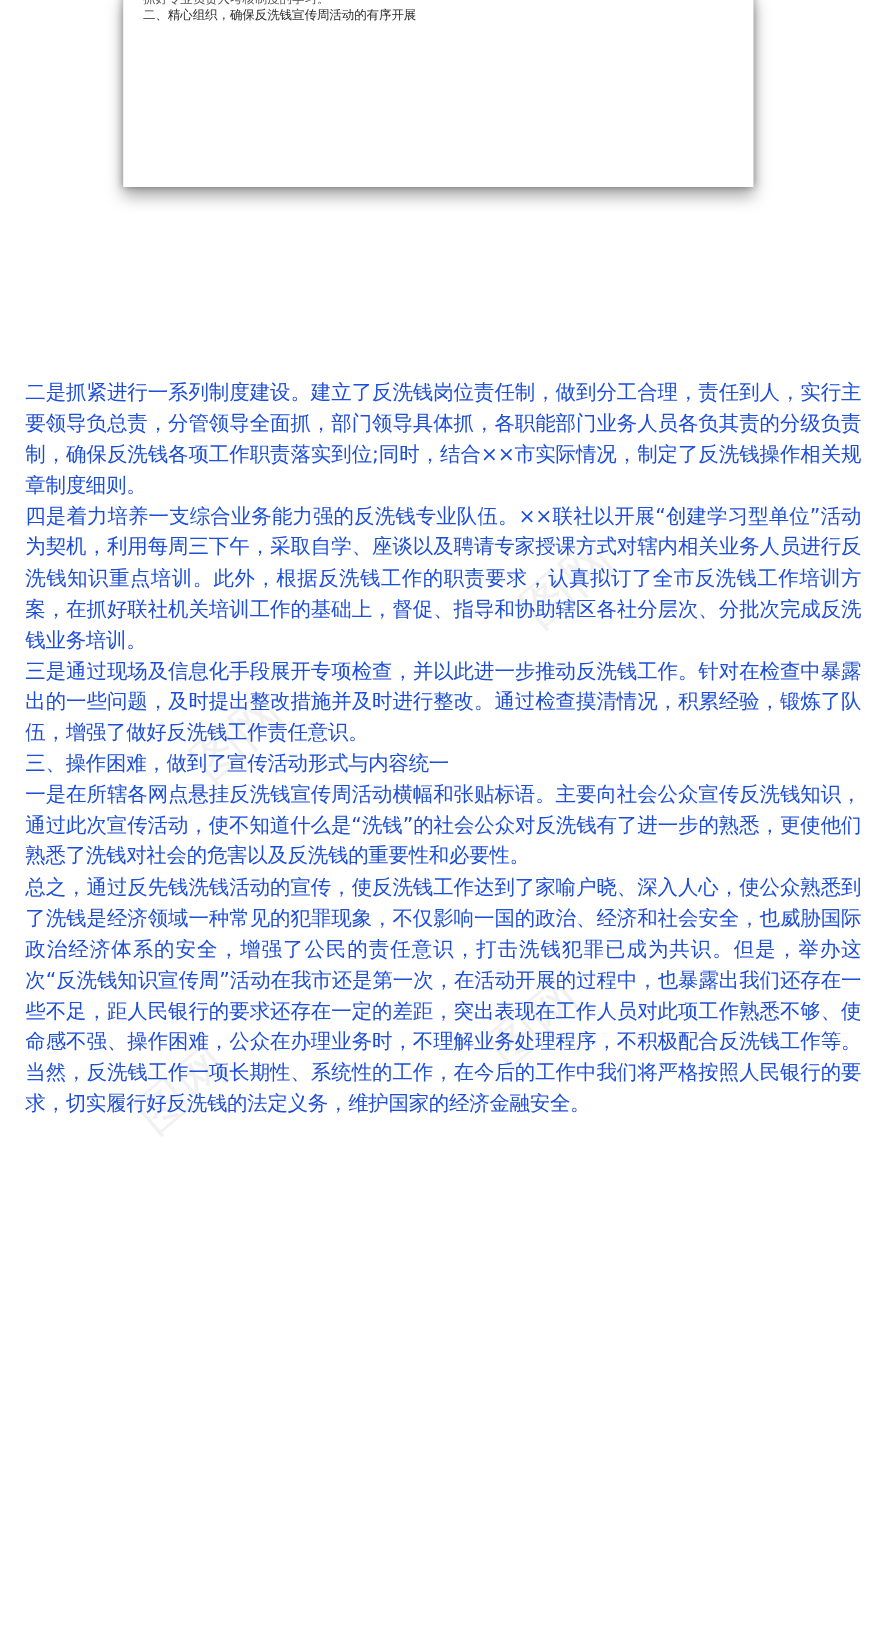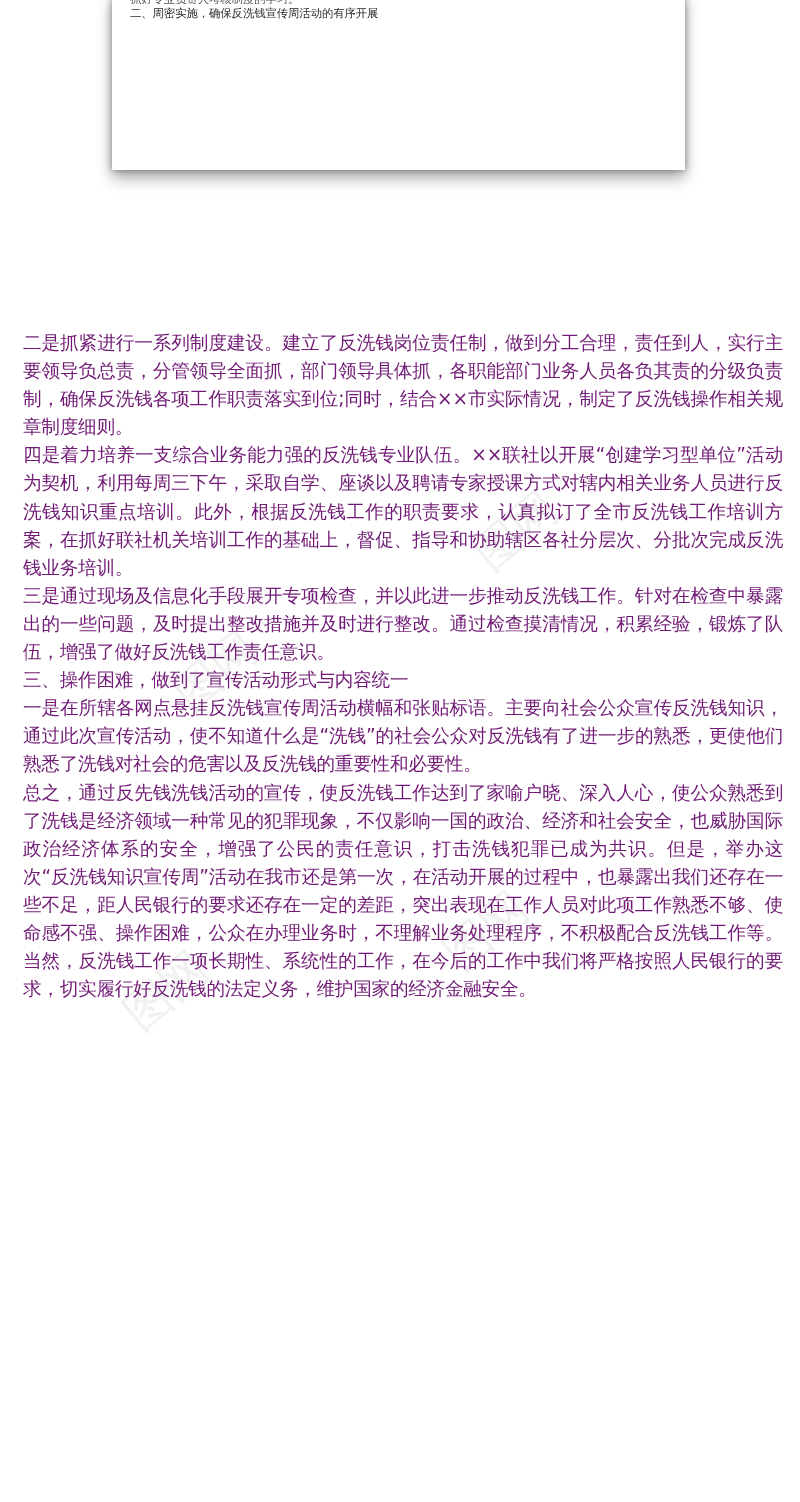--- a/index.html
+++ b/index.html
@@ -10,37 +10,37 @@
     background: #fff;
     box-shadow: 0 8px 14px rgba(0,0,0,0.35), 2px 0 6px rgba(0,0,0,0.18), -2px 0 6px rgba(0,0,0,0.18);
   }
   .card-text {
     position: absolute; left: 18px; top: 0; width: 545px;
     font-size: 11.4px; line-height: 18px; color: #2a2a2a; letter-spacing: -0.1px;
   }
   .card-text p { margin: 0; }
   .card-text .cut { height: 10px; overflow: hidden; line-height: 10px; color: #555; }
   .body-text {
-    position: absolute; left: 23px; top: 329px; width: 760px;
-    font-size: 18.6px; line-height: 28.1px; color: #701a75; letter-spacing: -0.25px;
+    position: absolute; left: 23px; top: 344px; width: 760px;
+    font-size: 18.6px; line-height: 28.1px; color: #1d4ed8; letter-spacing: -0.25px;
     text-align: justify;
   }
   .body-text p { margin: 0; }
   .wm {
     position: absolute; color: rgba(120,120,120,0.10); font-size: 46px;
     transform: rotate(-40deg); pointer-events: none; white-space: nowrap;
   }
 </style>
 </head>
 <body>
 
 <div class="card">
   <div class="card-text">
     <p class="cut">抓好专业负责人考核制度的学习。</p>
-    <p>二、周密实施，确保反洗钱宣传周活动的有序开展</p>
+    <p>二、精心组织，确保反洗钱宣传周活动的有序开展</p>
   </div>
 </div>
 
 <div class="wm" style="left:470px; top:500px;">图网</div>
 <div class="wm" style="left:170px; top:640px;">图网</div>
 <div class="wm" style="left:440px; top:900px;">图网</div>
 <div class="wm" style="left:120px; top:960px;">图网</div>
 
 <div class="body-text">
   <p>二是抓紧进行一系列制度建设。建立了反洗钱岗位责任制，做到分工合理，责任到人，实行主要领导负总责，分管领导全面抓，部门领导具体抓，各职能部门业务人员各负其责的分级负责制，确保反洗钱各项工作职责落实到位;同时，结合××市实际情况，制定了反洗钱操作相关规章制度细则。</p>

